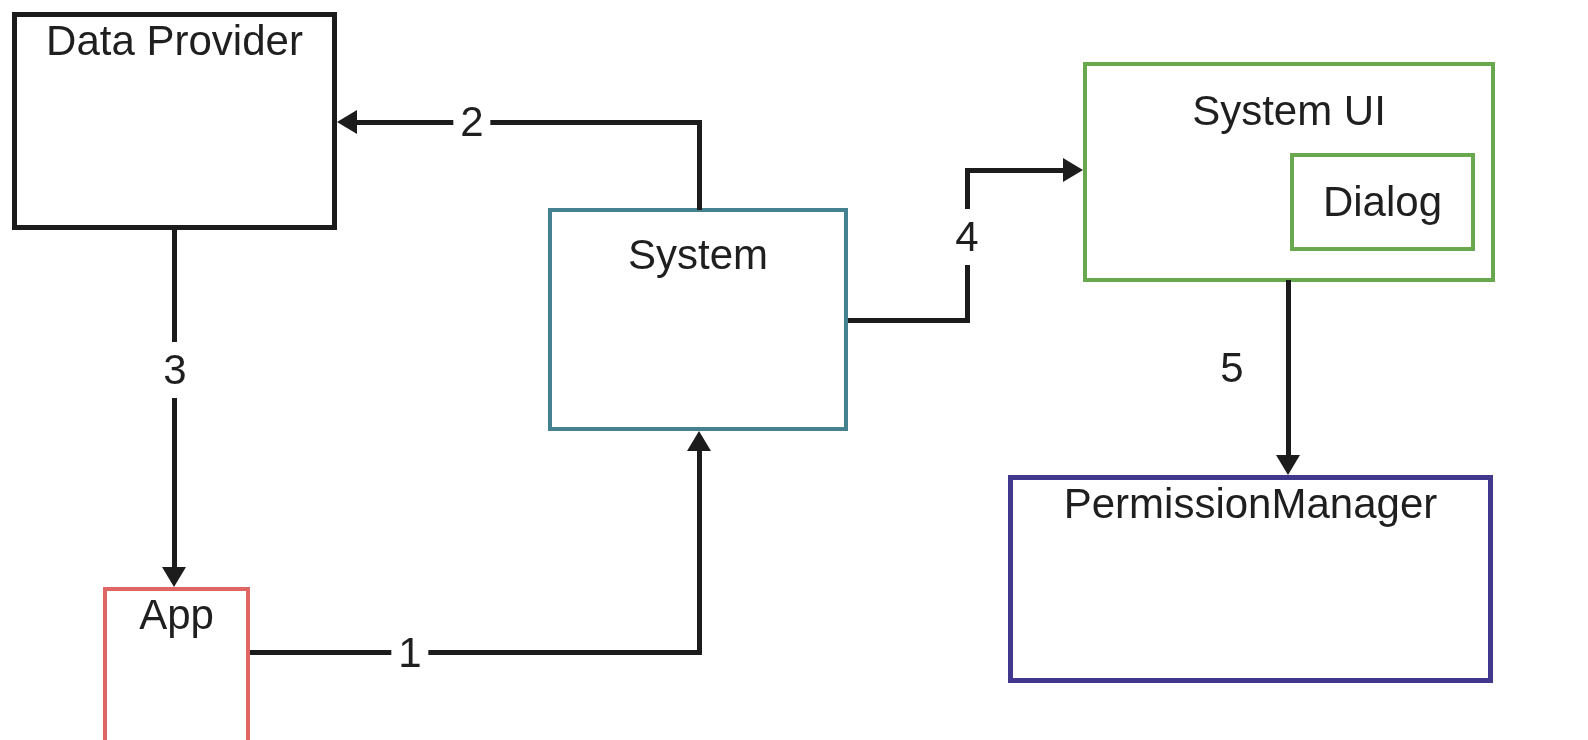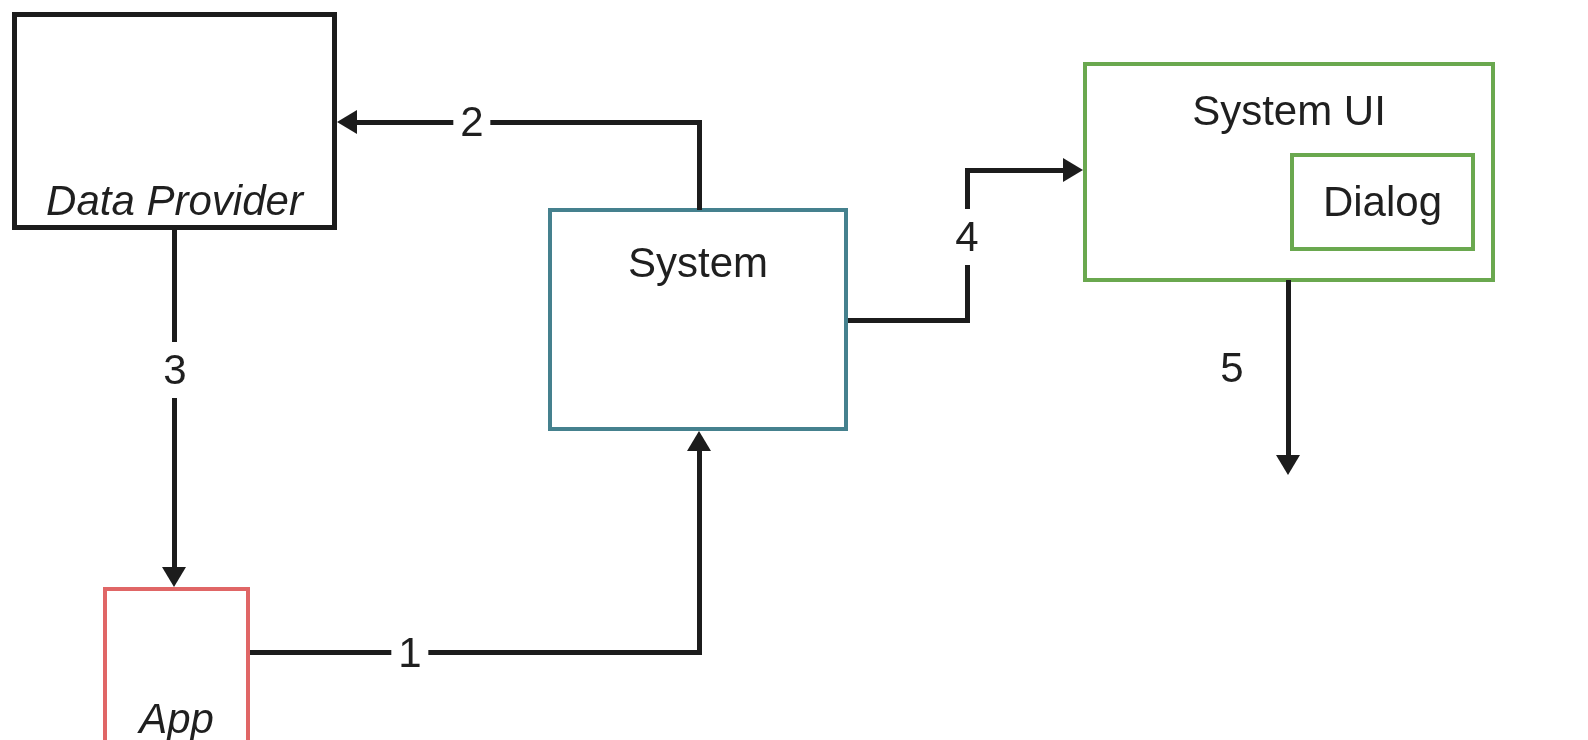--- a/index.html
+++ b/index.html
@@ -20,24 +20,23 @@
     border:4px solid #000;
   }
   .box .title-top{
     display:block;
     text-align:center;
     font-size:42px;
     line-height:50px;
   }
   .box.flex-center{
     display:flex;
-    align-items:flex-end;
+    align-items:flex-start;
     justify-content:center;
     font-size:42px;
-    font-style:italic;
   }
   .inner{
     position:absolute;
     box-sizing:border-box;
     border:4px solid #eab308;
     display:flex;
     align-items:center;
     justify-content:center;
     font-size:42px;
     background:#ffffff;
@@ -90,30 +89,33 @@
 
   <div class="box flex-center" style="left: 12px; top: 12px; width: 325px; height: 218px; border-width: 5px; border-color: rgb(28, 28, 28);">
     <span>Data Provider</span>
   </div>
 
   <div class="box flex-center" style="left: 103px; top: 587px; width: 147px; height: 160px; border-color: rgb(224, 102, 102);">
     <span>App</span>
   </div>
 
   <div class="box" style="left: 548px; top: 208px; width: 300px; height: 223px; border-color: rgb(69, 129, 142);">
-    <span class="title-top" style="margin-top:26px;">System</span>
+    <span class="title-top" style="margin-top:18px;">System</span>
   </div>
 
   <div class="box" style="left: 1083px; top: 62px; width: 412px; height: 220px; border-color: rgb(106, 168, 79);">
     <span class="title-top" style="margin-top:20px;">System UI</span>
     <div class="inner" style="left: 203px; top: 87px; width: 185px; height: 98px; border-color: rgb(106, 168, 79);">
       <span>Dialog</span>
     </div>
   </div>
 
+  <div class="box flex-center" style="left: 1008px; top: 475px; width: 485px; height: 208px; border-width: 5px; border-color: rgb(64, 56, 140);">
+    <span>PermissionManager</span>
+  </div>
 
   <div class="seg" style="left:250px;top:650px;width:450px;height:5px;"></div>
   <div class="seg" style="left:697px;top:449px;width:5px;height:206px;"></div>
   <div class="arrowhead head-up" style="left:687px;top:431px;"></div>
   <span class="edge-label" style="left:410px;top:653px;">1</span>
 
   <div class="seg" style="left:697px;top:124px;width:5px;height:86px;"></div>
   <div class="seg" style="left:355px;top:120px;width:347px;height:5px;"></div>
   <div class="arrowhead head-left" style="left:337px;top:110px;"></div>
   <span class="edge-label" style="left:472px;top:122px;">2</span>

